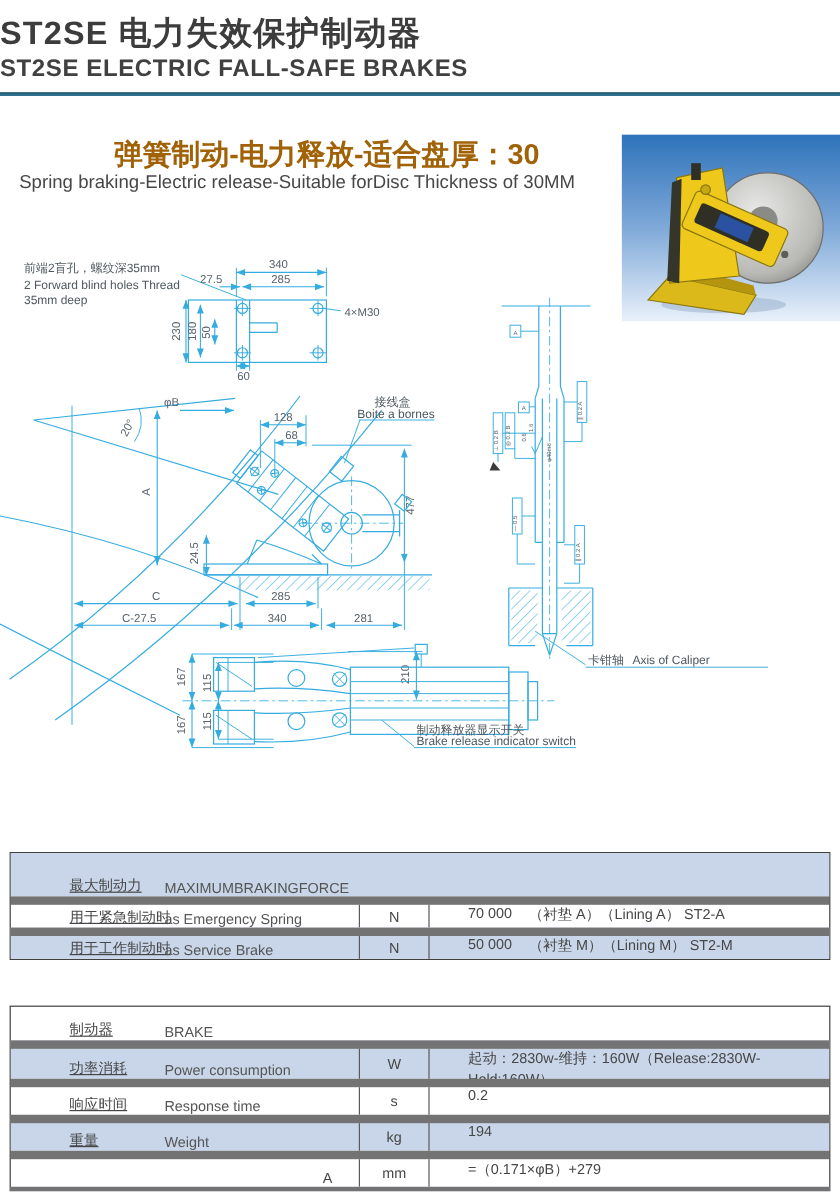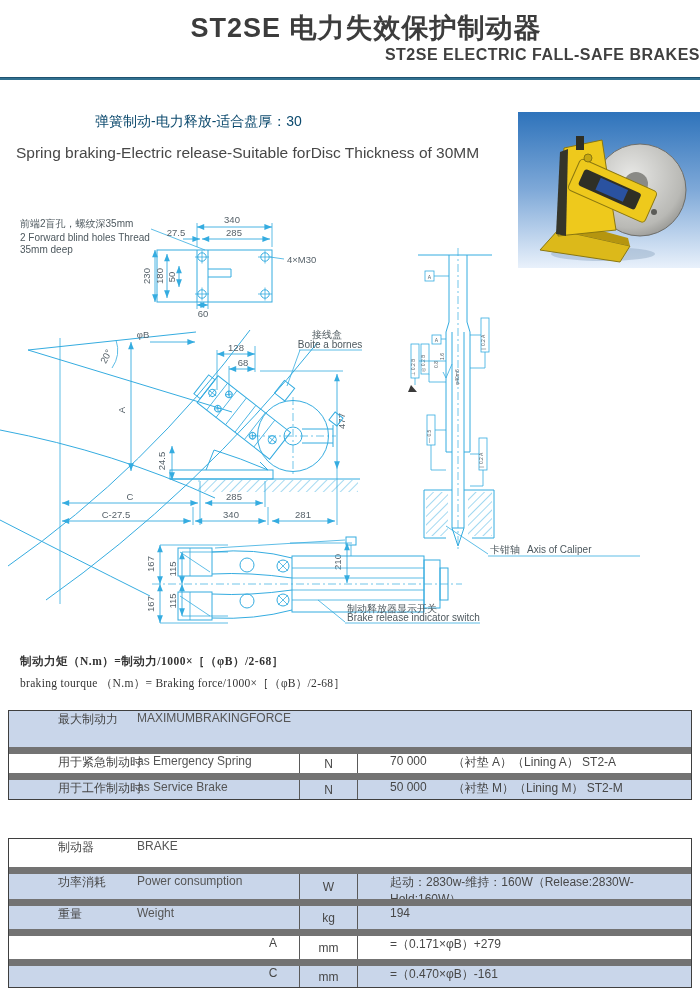--- a/index.html
+++ b/index.html
@@ -1,27 +1,27 @@
 <!DOCTYPE html>
 <html><head>
 <meta charset="utf-8">
 <style>
   * { margin:0; padding:0; box-sizing:border-box; }
   html,body { background:#ffffff; }
   body { font-family:"Liberation Sans",sans-serif; }
   .page { position:relative; width:700px; height:993px; background:#ffffff; overflow:hidden; }
 
-  .title-zh { position:absolute; top:10px; left:0; width:100%; text-align:center;
-              font-size:27px; font-weight:bold; color:#3c3c3c; letter-spacing:1px;padding-left:32px; }
-  .title-en { position:absolute; top:46px; left:0; width:100%; text-align:right;
-              font-size:16px; font-weight:bold; color:#404040; letter-spacing:.5px; }
+  .title-zh { position:absolute; top:10px; left:0; width:100%; 
+              font-size:27px; font-weight:bold; color:#3c3c3c; letter-spacing:1px; }
+  .title-en { position:absolute; top:46px; left:0; width:100%; text-align:left;
+              font-size:20px; font-weight:bold; color:#404040; letter-spacing:.5px; }
   .rule    { position:absolute; top:77px; left:0; width:700px; height:3px;
              background:#31708f; border-top:1px solid #1e5270; }
 
-  .intro-zh { position:absolute; top:113px; left:95px; font-size:14px; font-weight:normal; color:#0c4a6e; }
+  .intro-zh { position:absolute; top:113px; left:95px; font-size:24px; font-weight:bold; color:#a16207; }
   .intro-en { position:absolute; top:144px; left:16px; font-size:15.5px; color:#474747; }
 
   .photo { position:absolute; top:112px; left:518px; }
   .drawings { position:absolute; top:210px; left:0; }
 
   
   .ln  { stroke:#35ace0; stroke-width:1; fill:none; }
   .ext { stroke:#35ace0; stroke-width:.8; fill:none; }
   .cl  { stroke:#35ace0; stroke-width:.7; fill:none; stroke-dasharray:8 3 2 3; }
   .dim { stroke:#35ace0; stroke-width:.9; fill:none; marker-start:url(#aL); marker-end:url(#aR); }
@@ -34,28 +34,28 @@
                 font-family:"Liberation Serif",serif; }
   .formula-zh { font-size:11.5px; font-weight:bold; letter-spacing:.5px; }
   .formula-en { font-size:11.5px; margin-top:7px; letter-spacing:.3px; }
 
   .spec  { position:absolute; left:8px; width:684px; border:1.5px solid #3f3f3f; background:#fff; }
   .spec1 { top:710px; } .spec2 { top:838px; }
   .trow  { position:relative; display:flex; align-items:center; border-top:7px solid #737373;
            font-size:12px; color:#474747; }
   .trow:first-child { border-top:none; }
   .shade { background:#c9d6ea; }
-  .c1 { position:relative; width:290px; height:100%; display:flex; align-items:flex-start; }
+  .c1 { position:relative; width:290px; height:100%; display:flex; align-items:flex-end;text-decoration:underline; }
   .c1 .zh  { margin-left:49px; }
   .c1 .en  { position:absolute; left:128px; color:#555; }
   .c1 .letter { position:absolute; left:252px; width:24px; text-align:center; }
   .c2 { width:59px; height:100%; display:flex; align-items:center; justify-content:center;
         border-left:1px solid #5a5a5a; border-right:1px solid #5a5a5a; }
   .c3 { flex:1; height:100%; display:flex; align-items:flex-start; padding-left:32px; }
-  .c3 .note { margin-left:26px; }
+  .c3 .note { margin-left:14px; }
   .fullrow .c1 { width:100%; }
 </style>
 </head>
 <body>
 
 <div class="page">
 
   <div class="title-zh">ST2SE 电力失效保护制动器</div>
   <div class="title-en">ST2SE ELECTRIC FALL-SAFE BRAKES</div>
   <div class="rule"></div>
@@ -302,24 +302,20 @@
         <rect class="ln" x="346" y="537" width="10" height="8"></rect>
         <path class="ext" d="M351,545 V556 M215,548 L345,540"></path>
       </g>
 
       <path class="ext" d="M318,600 L345,622 M345,623 H480"></path>
       <text class="lbl" x="347" y="612">制动释放器显示开关</text>
       <text class="lbl" x="347" y="621">Brake release indicator switch</text>
     </g>
   </svg>
 
-  <div class="formulas">
-    <div class="formula-zh">制动力矩（N.m）=制动力/1000×［（φB）/2-68］</div>
-    <div class="formula-en">braking tourque （N.m）= Braking force/1000×［（φB）/2-68］</div>
-  </div>
 
   <div class="spec spec1">
     <div class="trow shade fullrow" style="height:36px">
       <div class="c1">
         <span class="zh">最大制动力</span>
         <span class="en">MAXIMUMBRAKINGFORCE</span>
       </div>
     </div>
     <div class="trow" style="height:26px">
       <div class="c1">
@@ -355,20 +351,30 @@
     <div class="trow shade" style="height:32px">
       <div class="c1">
         <span class="zh">功率消耗</span>
         <span class="en">Power consumption</span>
       </div>
       <div class="c2">W</div>
       <div class="c3">
           <span>起动：2830w-维持：160W（Release:2830W-Hold:160W）</span>
         </div>
     </div>
+    <div class="trow" style="height:30px">
+      <div class="c1">
+        <span class="zh">响应时间</span>
+        <span class="en">Response time</span>
+      </div>
+      <div class="c2">s</div>
+      <div class="c3">
+          <span>0.2</span>
+        </div>
+    </div>
     <div class="trow shade" style="height:30px">
       <div class="c1">
         <span class="zh">重量</span>
         <span class="en">Weight</span>
       </div>
       <div class="c2">kg</div>
       <div class="c3">
           <span>194</span>
         </div>
     </div>

